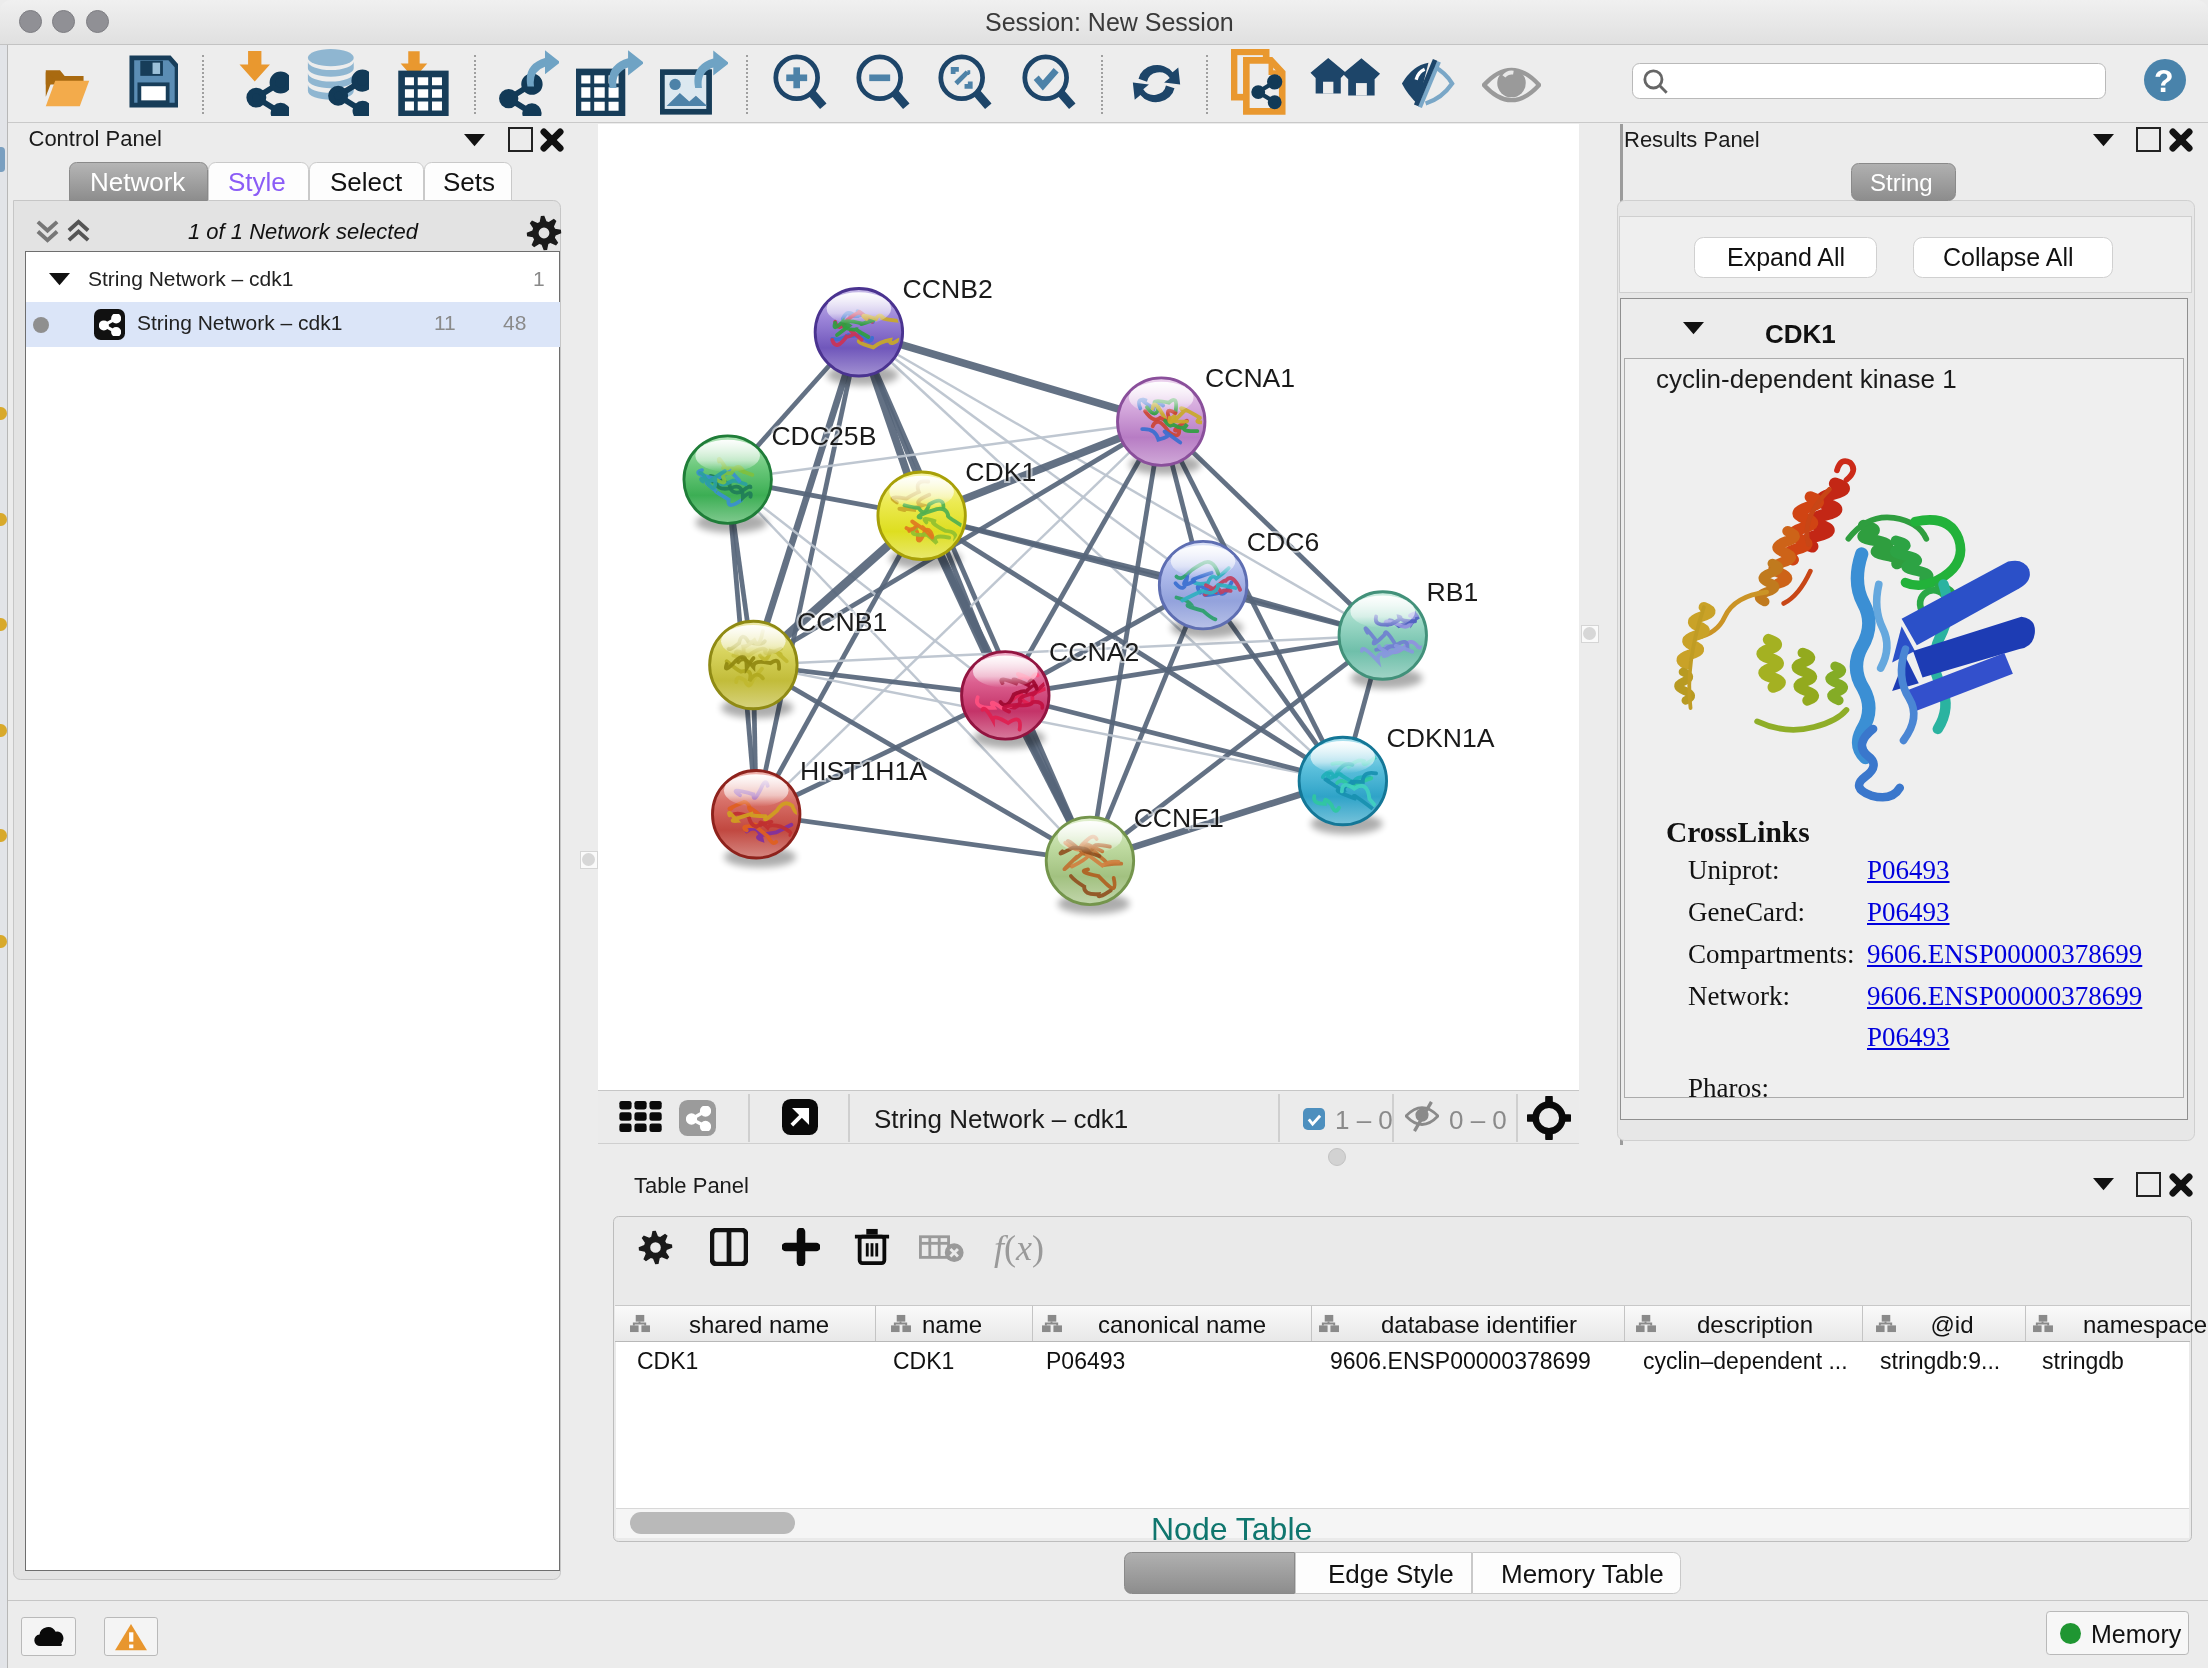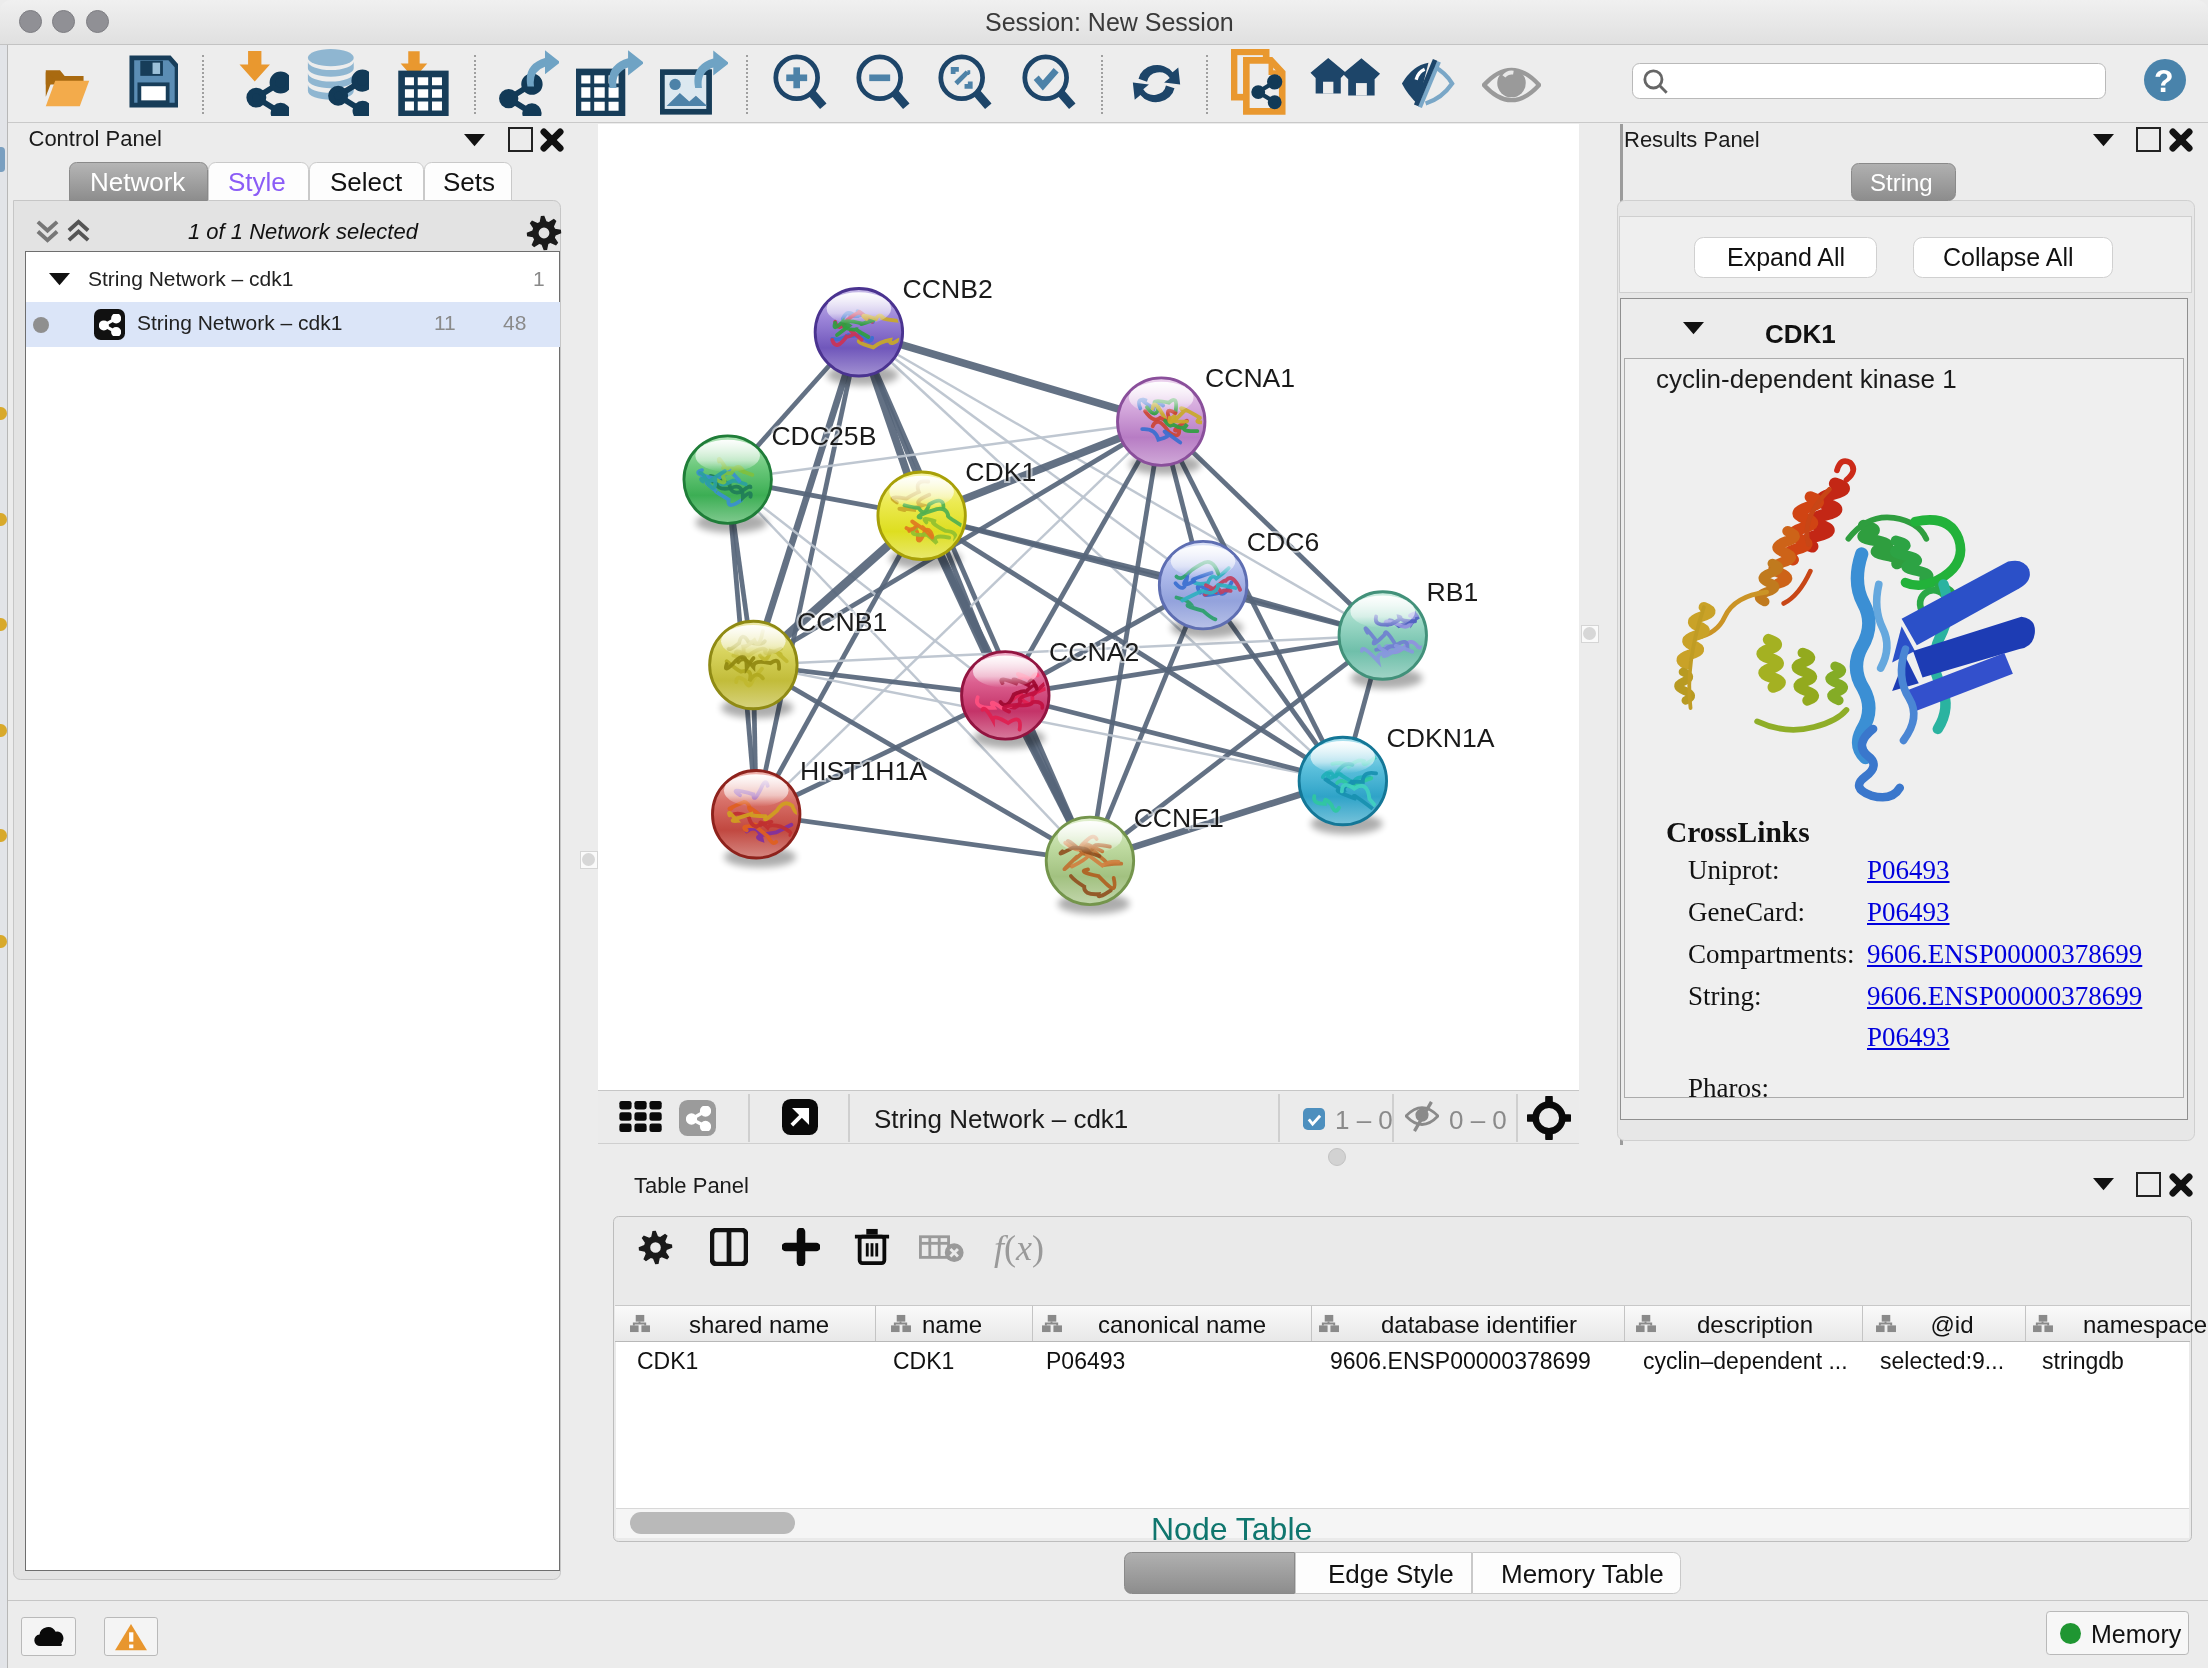--- a/index.html
+++ b/index.html
@@ -688,21 +688,21 @@
     <path d="M262,390 q-20,16 -6,28 q14,10 -2,22 q-16,12 6,20 q22,6 30,-8" stroke="#3a77cc" stroke-width="9" fill="none" stroke-opacity="1.0" stroke-linecap="round" stroke-linejoin="round"></path>
     <path d="M296,306 q-10,30 4,52 q12,20 -6,44" stroke="#4a86d4" stroke-width="8" fill="none" stroke-opacity="1.0" stroke-linecap="round" stroke-linejoin="round"></path>
   </svg>
 <div class="txt" style="left:1666px;top:816px;font-size:29.5px;color:#111;font-family:'Liberation Serif',serif;font-weight:bold;">CrossLinks</div>
 <div class="txt" style="left:1688px;top:855px;font-size:27px;color:#111;font-family:'Liberation Serif',serif;">Uniprot:</div>
 <div class="txt" style="left:1867px;top:855px;font-size:27px;color:#0000dd;font-family:'Liberation Serif',serif;text-decoration:underline;">P06493</div>
 <div class="txt" style="left:1688px;top:897px;font-size:27px;color:#111;font-family:'Liberation Serif',serif;">GeneCard:</div>
 <div class="txt" style="left:1867px;top:897px;font-size:27px;color:#0000dd;font-family:'Liberation Serif',serif;text-decoration:underline;">P06493</div>
 <div class="txt" style="left:1688px;top:939px;font-size:27px;color:#111;font-family:'Liberation Serif',serif;">Compartments:</div>
 <div class="txt" style="left:1867px;top:939px;font-size:27px;color:#0000dd;font-family:'Liberation Serif',serif;text-decoration:underline;">9606.ENSP00000378699</div>
-<div class="txt" style="left:1688px;top:981px;font-size:27px;color:#111;font-family:'Liberation Serif',serif;">String:</div>
+<div class="txt" style="left:1688px;top:981px;font-size:27px;color:#111;font-family:'Liberation Serif',serif;">Network:</div>
 <div class="txt" style="left:1867px;top:981px;font-size:27px;color:#0000dd;font-family:'Liberation Serif',serif;text-decoration:underline;">9606.ENSP00000378699</div>
 <div class="txt" style="left:1688px;top:1073px;font-size:27px;color:#111;font-family:'Liberation Serif',serif;">Pharos:</div>
 <div class="txt" style="left:1867px;top:1022px;font-size:27px;color:#0000dd;font-family:'Liberation Serif',serif;text-decoration:underline;">P06493</div>
 <div class="abs" style="left:598px;top:1168px;width:1610px;height:432px;background:#ececec;"></div>
 <div class="txt" style="left:634px;top:1173px;font-size:22px;color:#1a1a1a;">Table Panel</div>
 <svg class="abs" style="left:2092px;top:1177px;" width="23" height="14.3" viewBox="0 0 24 15">
     <path d="M1,1 L23,1 L12.0,14 Z" fill="#111"></path>
   </svg>
 <div class="abs" style="left:2136px;top:1172px;width:25px;height:25px;border:2.9px solid #222;background:transparent;"></div>
 <svg class="abs" style="left:2169px;top:1173px;" width="24" height="24" viewBox="0 0 25 25">
@@ -797,21 +797,21 @@
     <rect x="13" y="12" width="9" height="7" fill="#8a8a8a"></rect>
     <path d="M11,8 v2 M5,12 v-2 h12 v2" stroke="#8a8a8a" stroke-width="2" fill="none"></path>
   </svg>
 <div class="txt" style="left:2145px;top:1311px;font-size:24px;color:#111;transform:translateX(-50%);">namespace</div>
 <div class="abs" style="left:616px;top:1342px;width:1573px;height:34px;background:#fff;"></div>
 <div class="txt" style="left:637px;top:1348px;font-size:23px;color:#111;">CDK1</div>
 <div class="txt" style="left:893px;top:1348px;font-size:23px;color:#111;">CDK1</div>
 <div class="txt" style="left:1046px;top:1348px;font-size:23px;color:#111;">P06493</div>
 <div class="txt" style="left:1330px;top:1348px;font-size:23px;color:#111;">9606.ENSP00000378699</div>
 <div class="txt" style="left:1643px;top:1348px;font-size:23px;color:#111;">cyclin–dependent ...</div>
-<div class="txt" style="left:1880px;top:1348px;font-size:23px;color:#111;">selected:9...</div>
+<div class="txt" style="left:1880px;top:1348px;font-size:23px;color:#111;">stringdb:9...</div>
 <div class="txt" style="left:2042px;top:1348px;font-size:23px;color:#111;">stringdb</div>
 <div class="abs" style="left:616px;top:1376px;width:1573px;height:132px;background:#fff;"></div>
 <div class="abs" style="left:616px;top:1508px;width:1573px;height:29.5px;background:#f5f5f5;border-top:1px solid #d8d8d8;"></div>
 <div class="abs" style="left:630px;top:1512px;width:165px;height:22px;background:#b9b9b9;border-radius:11.4px;"></div>
 <div class="abs" style="left:1124px;top:1552px;width:171px;height:42px;background:linear-gradient(#b0b0b0,#8d8d8d);border:1px solid #8a8a8a;border-radius:7.6px 0 0 7.6px;"></div>
 <div class="txt" style="left:1151px;top:1511px;font-size:32px;color:#0f766e;">Node Table</div>
 <div class="abs" style="left:1295px;top:1552px;width:177px;height:42px;background:#fdfdfd;border:1px solid #c9c9c9;border-radius:0;"></div>
 <div class="txt" style="left:1328px;top:1559px;font-size:26px;color:#111;">Edge Style</div>
 <div class="abs" style="left:1472px;top:1552px;width:209px;height:42px;background:#fdfdfd;border:1px solid #c9c9c9;border-radius:0 7.6px 7.6px 0;"></div>
 <div class="txt" style="left:1501px;top:1559px;font-size:26px;color:#111;">Memory Table</div>

